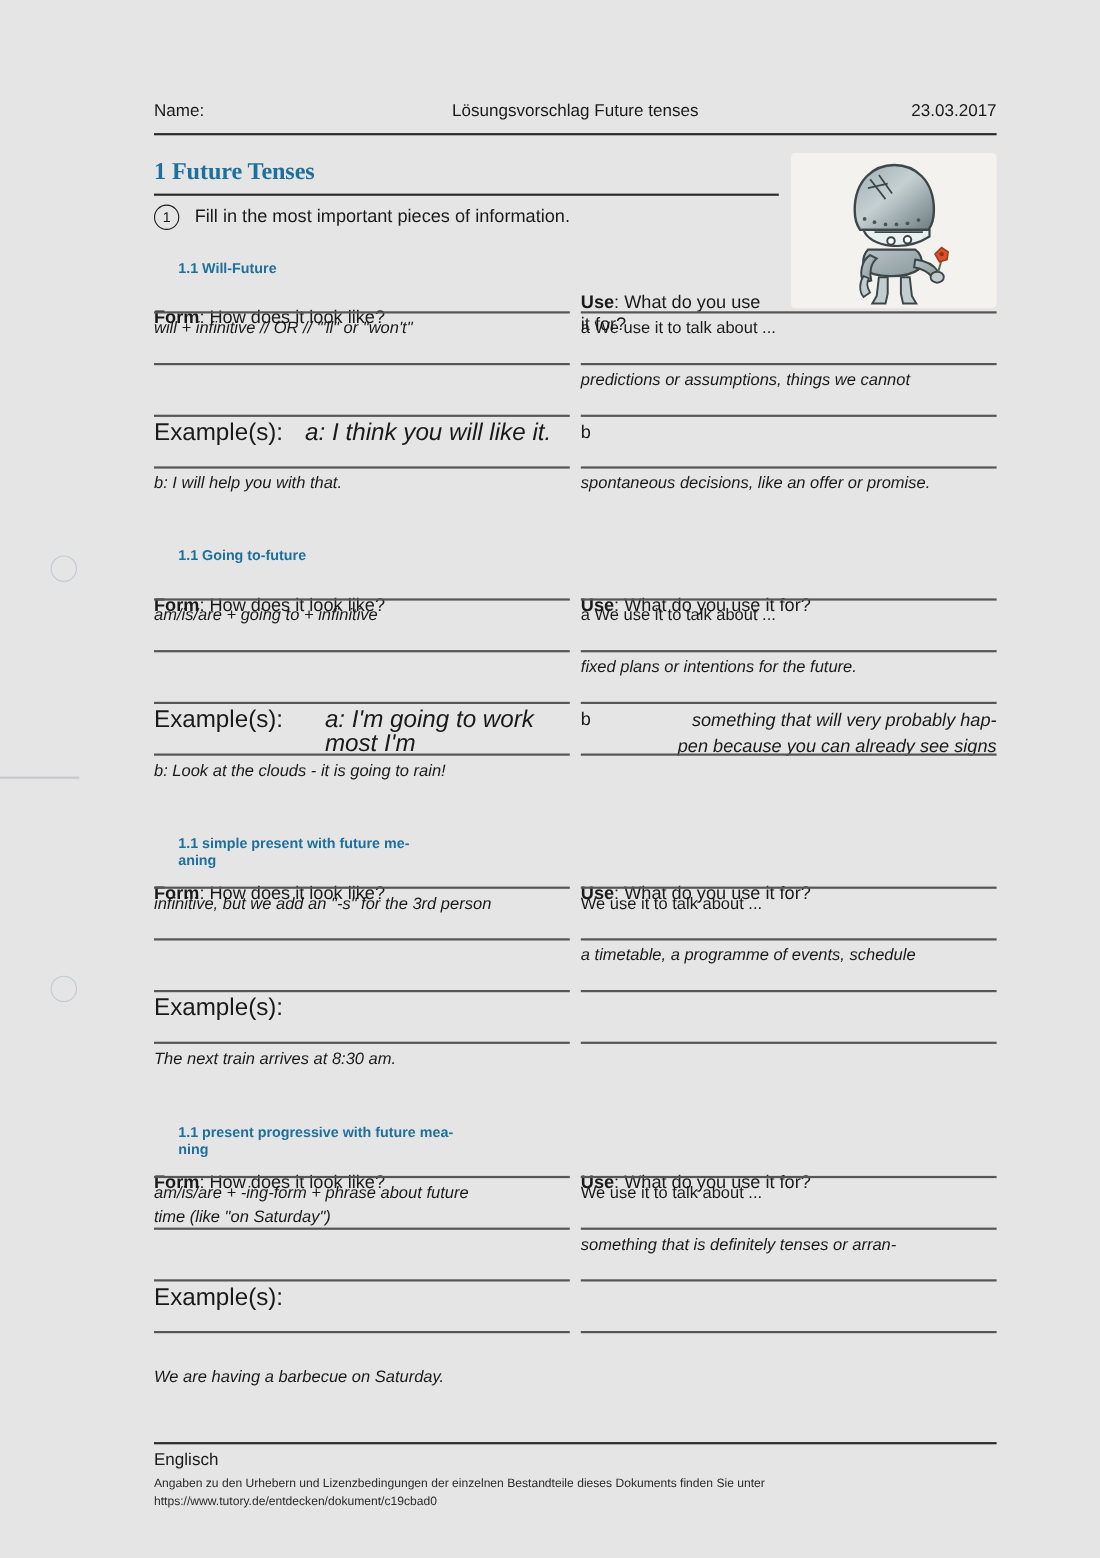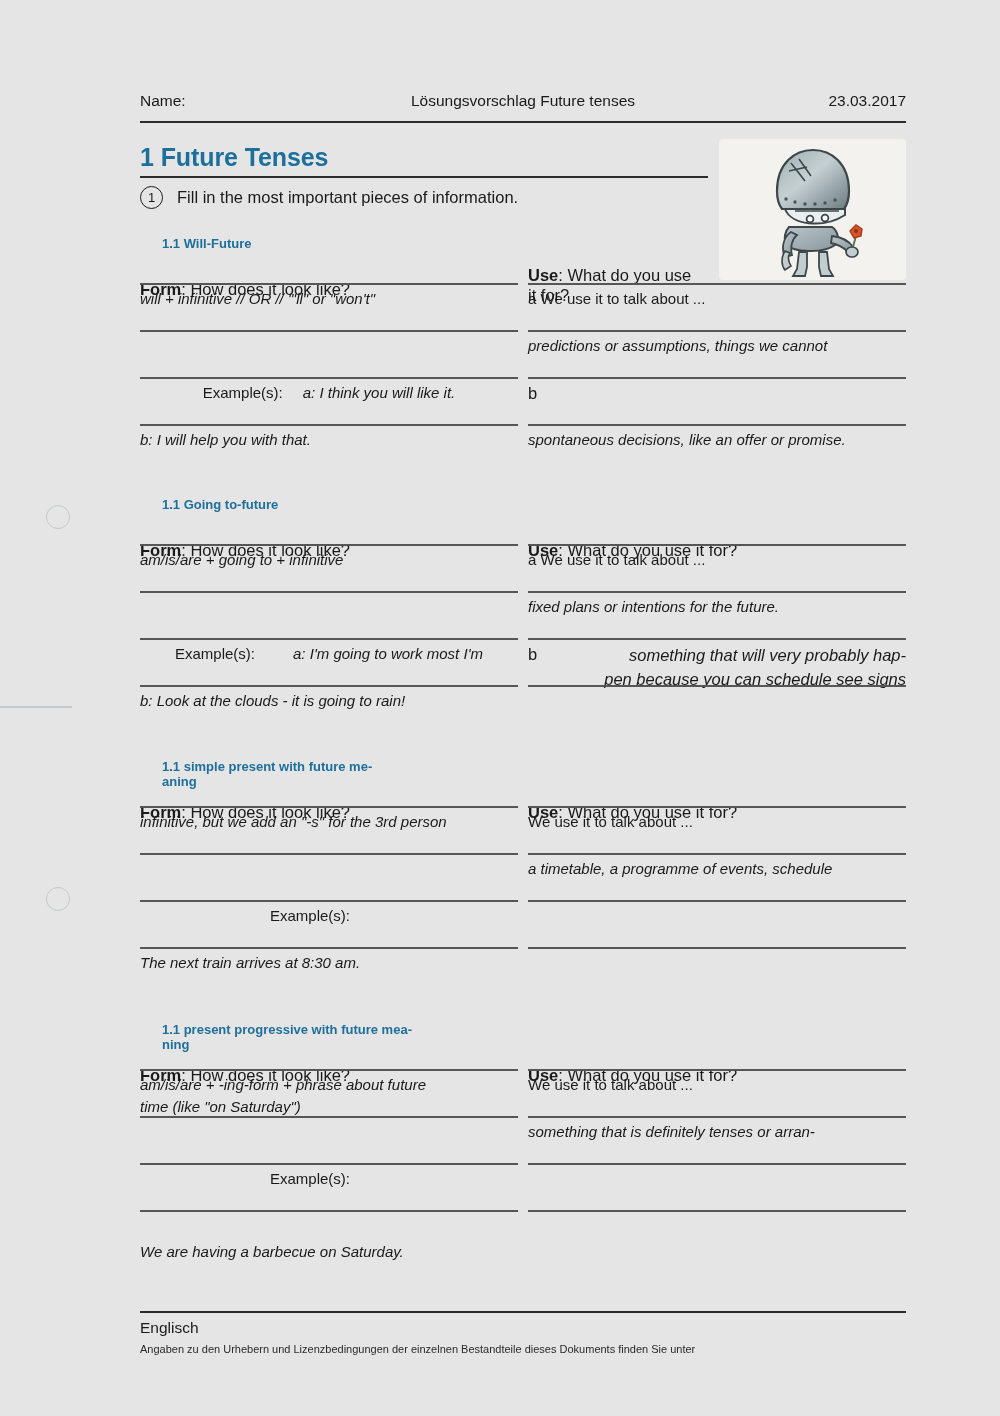--- a/index.html
+++ b/index.html
@@ -72,24 +72,25 @@
     width: 766px;
     height: 2.2px;
     background: #2b2b2b;
   }
 
   
   .main-title {
     position: absolute;
     left: 140px;
     top: 143px;
-    font-size: 25px;
+    font-size: 22px;
     font-weight: bold;
     color: #1d6f9c;
     letter-spacing: -0.1px;
+    font-family: Liberation Serif, serif;
   }
   .title-rule {
     position: absolute;
     left: 140px;
     top: 176px;
     width: 568px;
     height: 2.2px;
     background: #2b2b2b;
   }
 
@@ -171,24 +172,23 @@
     font-size: 15px;
     line-height: 22px;
     width: 100%;
   }
   .ans.plain { font-style: normal; }
 
   .inline-row {
     position: absolute;
     left: 0;
     width: 100%;
-    font-size: 15px;
+    font-size: 22px;
     line-height: 22px;
     display: flex;
-    justify-content: center;
   }
   .inline-row .lbl { font-style: normal; white-space: nowrap; }
   .inline-row .val { font-style: italic; }
 
   .marker {
     position: absolute;
     left: 0;
     font-size: 16.5px;
     line-height: 22px;
     font-style: normal;
@@ -360,21 +360,21 @@
       <div class="field-head" style="position:absolute;left:0;top:0;">
         <b>Use</b><span>: What do you use it for?</span>
       </div>
       <div class="rule" style="top:24px;"></div>
       <div class="ans plain" style="top:29px;">a We use it to talk about ...</div>
       <div class="rule" style="top:71px;"></div>
       <div class="ans" style="top:76px;">fixed plans or intentions for the future.</div>
       <div class="rule" style="top:118px;"></div>
       <div class="marker" style="top:123px;">b</div>
       <div class="indent-block" style="top:123px;left:60px;width:318px;white-space:pre-line;">something that will very probably hap-
-pen because you can schedule see signs</div>
+pen because you can already see signs</div>
       <div class="rule" style="top:165px;"></div>
     </div>
   </div>
 
   <div class="section" style="top:760px;">
     <div class="sec-title wide">1.1 simple present with future me-
 aning</div>
 
     <div class="col col-left">
       <div class="field-head" style="position:absolute;left:0;top:0;background:transparent;">
@@ -436,15 +436,16 @@
       <div class="ans" style="top:76px;">something that is definitely tenses or arran-</div>
       <div class="rule" style="top:118px;"></div>
       <div class="rule" style="top:165px;"></div>
     </div>
   </div>
 
   <div class="footer-rule"></div>
   <div class="footer-subject">Englisch</div>
   <div class="footer-credits">
     <div>Angaben zu den Urhebern und Lizenzbedingungen der einzelnen Bestandteile dieses Dokuments finden Sie unter</div>
+    <div>https://www.tutory.de/entdecken/dokument/c19cbad0</div>
   </div>
 
 </div>
 
 </body></html>

